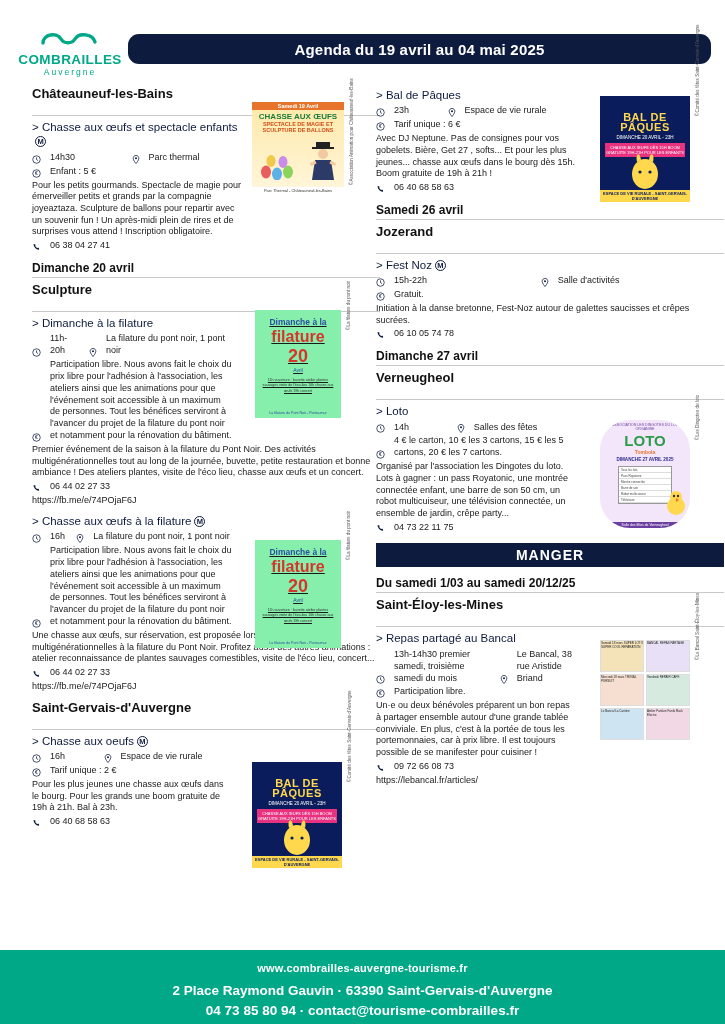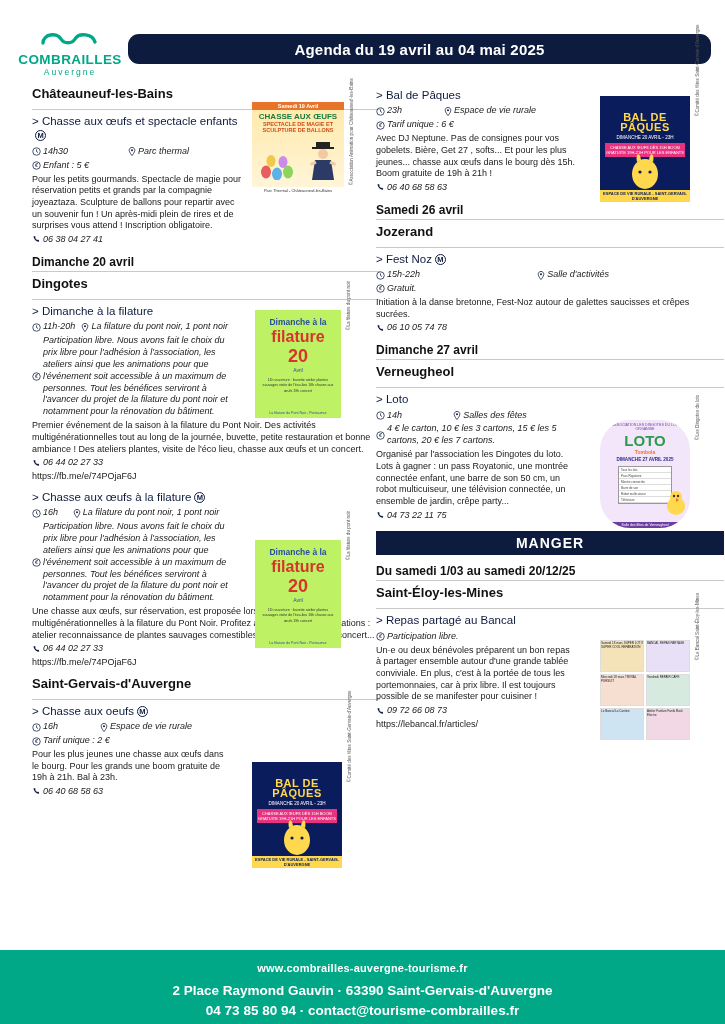--- a/index.html
+++ b/index.html
@@ -34,21 +34,21 @@
   
   .columns { position:absolute; top:86px; left:0; width:725px; }
   .col { position:absolute; top:0; width:348px; }
   .col-left  { left:32px; }
   .col-right { left:376px; }
 
   
   .town {
     font-size:13px; font-weight:bold; color:#111;
     border-bottom:1px solid #c9c9c9;
-    padding-bottom:8px; margin-bottom:4px;
+    padding-bottom:14px; margin-bottom:4px;
   }
   .dayline {
     font-size:12px; font-weight:bold; color:#111;
     border-bottom:1px solid #c9c9c9; padding-bottom:2px; margin:9px 0 4px 0;
   }
   .bigbar {
     background:#0d1b3e; color:#fff; font-size:14px; font-weight:bold;
     text-align:center; letter-spacing:1px; padding:4px 14px; margin:10px 0 8px 0;
   }
   .event { position:relative; margin-bottom:7px; }
@@ -57,21 +57,21 @@
     margin:0 0 3px 0; line-height:1.25;
   }
   .ev-title .m {
     display:inline-block; width:11px; height:11px; border-radius:50%;
     border:1px solid #0d1b3e; color:#0d1b3e; font-size:7.5px;
     line-height:9.5px; text-align:center; vertical-align:1px; margin-left:3px;
     font-weight:bold;
   }
   .line {
     font-size:9px; line-height:1.32; margin:0 0 2px 0;
-    display:flex; gap:2px; align-items:center;font-style:italic;
+    display:flex; gap:9px; align-items:flex-end;
   }
   .line .ico { flex:0 0 auto; margin-top:0px; }
   .line .txt { flex:1 1 auto; }
   .para {
     font-size:9px; line-height:1.3; margin:2px 0 2px 0;
   }
   .para.it { }
   .link { font-size:9px; line-height:1.3; }
   .narrow { width:215px; }
   .narrow2 { width:200px; }
@@ -93,21 +93,21 @@
         font-weight:bold; padding:1px 0; }
   .p1 .t1 { color:#1a7a3c; font-size:8px; font-weight:bold; text-align:center;
         line-height:1; margin-top:3px; }
   .p1 .t2 { color:#d24b16; font-size:5.5px; font-weight:bold; text-align:center;
         line-height:1.05; margin-top:1px; }
   .p1 .figure { position:absolute; right:4px; bottom:10px; }
   .p1 .foot { position:absolute; left:0; right:0; bottom:0; background:#fff;
         font-size:4px; text-align:center; color:#333; padding:1px 0; }
 
   
-  .pf { background:#bef264; }
+  .pf { background:#86efac;text-decoration:underline; }
   .pf .t1 { color:#2a4fa0; font-size:8.5px; font-weight:bold; text-align:center;
         line-height:1.05; margin-top:8px; }
   .pf .t2 { color:#d7342b; font-size:16px; font-weight:bold; text-align:center;
         line-height:1; margin-top:2px; }
   .pf .t3 { color:#2a4fa0; font-size:5px; text-align:center; margin-top:2px; }
   .pf .rows { margin:5px 6px 0 6px; font-size:3.6px; color:#333; line-height:1.5;
         text-align:center; }
   .pf .bot { position:absolute; left:0; right:0; bottom:3px; font-size:3.6px;
         color:#2a4fa0; text-align:center; }
 
@@ -194,33 +194,33 @@
       </div>
       <div class="line narrow">
         <span class="ico">
             <svg width="9" height="9" viewBox="0 0 12 12">
               <circle cx="6" cy="6" r="5" fill="none" stroke="#0d1b3e" stroke-width="1"></circle>
               <text x="6" y="8.6" font-size="7" text-anchor="middle" fill="#0d1b3e" font-family="Liberation Sans">€</text>
             </svg>
           </span>
         <span class="txt">Enfant : 5 €</span>
       </div>
-      <div class="para it narrow">Pour les petits gourmands. Spectacle de magie pour réservation petits et grands par la compagnie joyeaztaza. Sculpture de ballons pour repartir avec un souvenir fun ! Un après-midi plein de rires et de surprises vous attend ! Inscription obligatoire.</div>
+      <div class="para it narrow">Pour les petits gourmands. Spectacle de magie pour émerveiller petits et grands par la compagnie joyeaztaza. Sculpture de ballons pour repartir avec un souvenir fun ! Un après-midi plein de rires et de surprises vous attend ! Inscription obligatoire.</div>
       <div class="line narrow">
         <span class="ico">
             <svg width="9" height="9" viewBox="0 0 12 12">
               <path d="M2 2.4c0-.6.6-1.1 1.1-.9l1.2.5c.4.2.6.7.4 1.1l-.4.8c.6 1.2 1.6 2.2 2.8 2.8l.8-.4c.4-.2.9 0 1.1.4l.5 1.2c.2.5-.3 1.1-.9 1.1C5.6 9 3 6.4 2 2.4z" fill="#0d1b3e"></path>
             </svg>
           </span>
         <span class="txt">06 38 04 27 41</span>
       </div>
     </div>
 
     <div class="dayline">Dimanche 20 avril</div>
-    <div class="town">Dingotes</div>
+    <div class="town">Sculpture</div>
 
     <div class="event">
       <div class="ev-title narrow2">&gt; Dimanche à la filature</div>
       <div class="line narrow2">
         <span class="ico">
             <svg width="9" height="9" viewBox="0 0 12 12">
               <circle cx="6" cy="6" r="5" fill="none" stroke="#0d1b3e" stroke-width="1"></circle>
               <path d="M6 3.2V6l2 1.4" fill="none" stroke="#0d1b3e" stroke-width="1"></path>
             </svg>
           </span>
@@ -461,20 +461,36 @@
         <span class="txt">04 73 22 11 75</span>
       </div>
     </div>
 
     <div class="bigbar">MANGER</div>
     <div class="dayline">Du samedi 1/03 au samedi 20/12/25</div>
     <div class="town">Saint-Éloy-les-Mines</div>
 
     <div class="event">
       <div class="ev-title narrow2">&gt; Repas partagé au Bancal</div>
+      <div class="line narrow2">
+        <span class="ico">
+            <svg width="9" height="9" viewBox="0 0 12 12">
+              <circle cx="6" cy="6" r="5" fill="none" stroke="#0d1b3e" stroke-width="1"></circle>
+              <path d="M6 3.2V6l2 1.4" fill="none" stroke="#0d1b3e" stroke-width="1"></path>
+            </svg>
+          </span>
+        <span class="txt">13h-14h30 premier samedi, troisième samedi du mois</span>
+        <span class="ico">
+            <svg width="8" height="9" viewBox="0 0 10 12">
+              <path d="M5 0.6C2.8.6 1.2 2.2 1.2 4.3 1.2 7 5 11.4 5 11.4S8.8 7 8.8 4.3C8.8 2.2 7.2.6 5 .6z" fill="none" stroke="#0d1b3e" stroke-width="1"></path>
+              <circle cx="5" cy="4.2" r="1.3" fill="#0d1b3e"></circle>
+            </svg>
+          </span>
+        <span class="txt">Le Bancal, 38 rue Aristide Briand</span>
+      </div>
       <div class="line narrow2">
         <span class="ico">
             <svg width="9" height="9" viewBox="0 0 12 12">
               <circle cx="6" cy="6" r="5" fill="none" stroke="#0d1b3e" stroke-width="1"></circle>
               <text x="6" y="8.6" font-size="7" text-anchor="middle" fill="#0d1b3e" font-family="Liberation Sans">€</text>
             </svg>
           </span>
         <span class="txt">Participation libre.</span>
       </div>
       <div class="para it narrow2">Un·e ou deux bénévoles préparent un bon repas à partager ensemble autour d'une grande tablée conviviale. En plus, c'est à la portée de tous les portemonnaies, car à prix libre. Il est toujours possible de se manifester pour cuisiner !</div>

